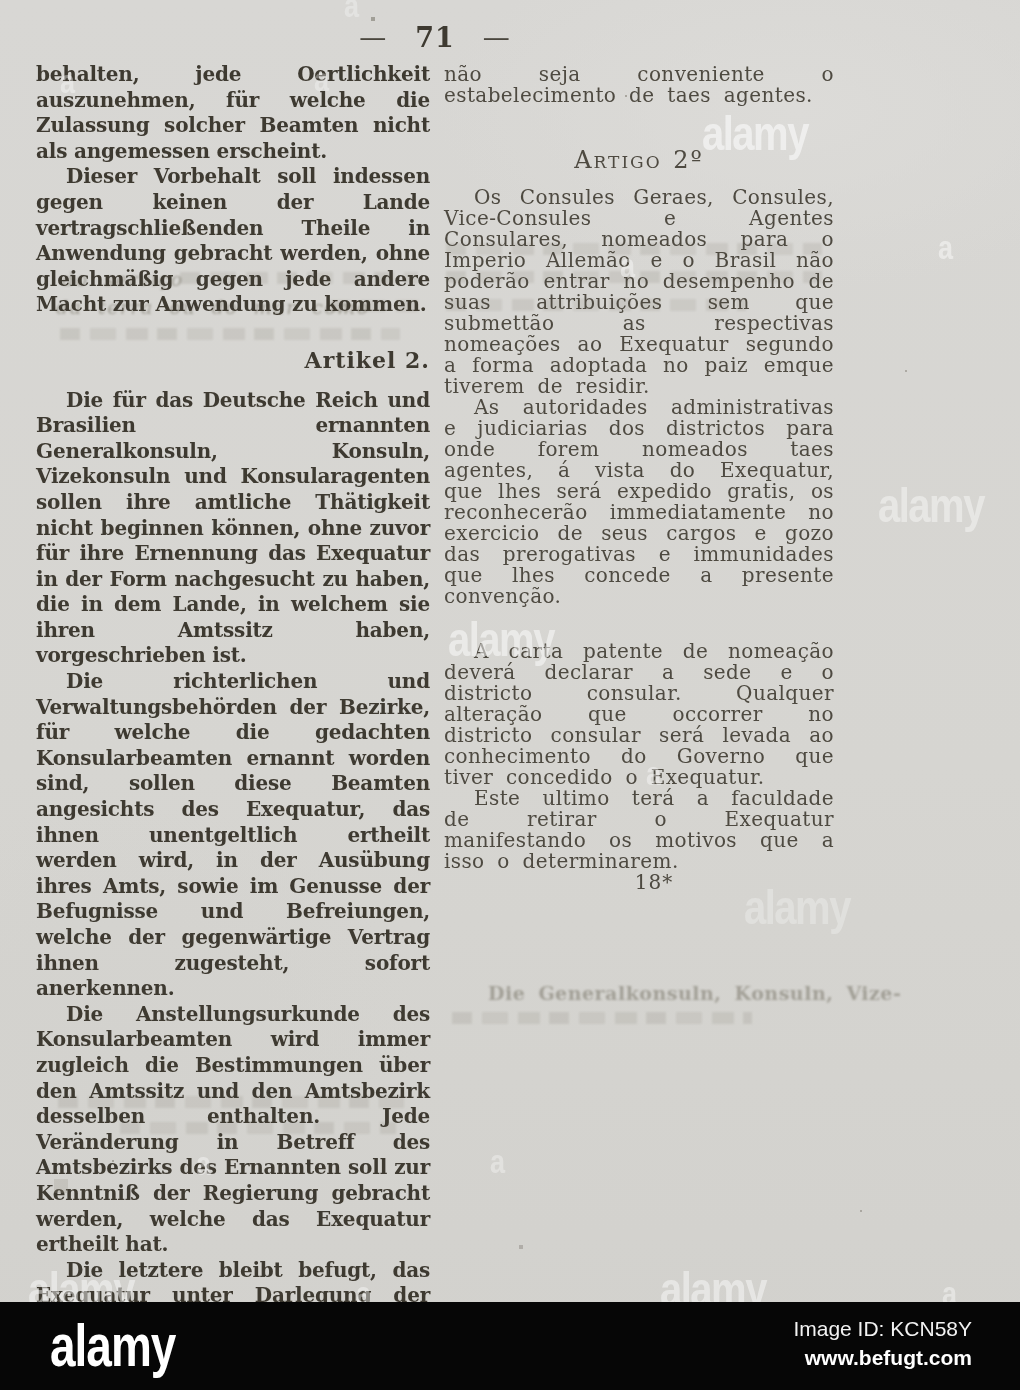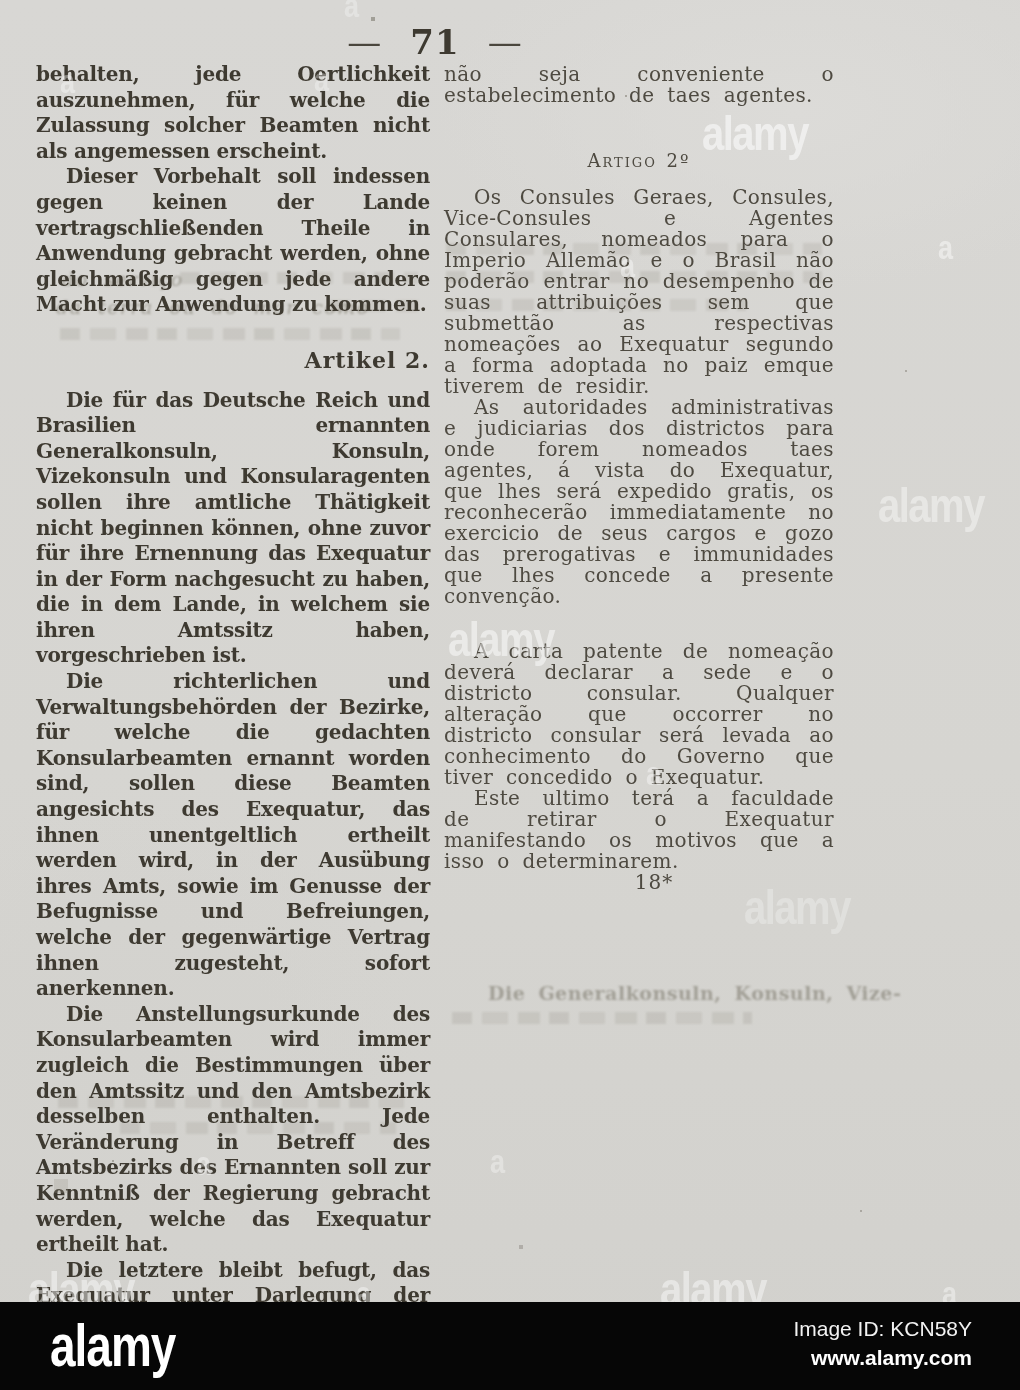--- a/index.html
+++ b/index.html
@@ -11,21 +11,21 @@
     background:
       radial-gradient(ellipse 600px 300px at 78% 8%, #dcdbd8 0%, rgba(220,219,216,0) 60%),
       radial-gradient(ellipse 500px 400px at 12% 75%, #d3d2ce 0%, rgba(211,210,206,0) 60%),
       linear-gradient(180deg,#d8d7d4 0%, #d6d5d1 55%, #d2d1cd 100%);
     font-family:"DejaVu Serif", serif;
   }
   
   .page-head{
     position:absolute;left:0;top:22px;width:870px;
     text-align:center;color:#3e3a31;
-    font-size:34px;font-weight:700;letter-spacing:1px;
+    font-size:27px;font-weight:700;letter-spacing:1px;
   }
   .page-head .dash{padding:0 28px;font-weight:400;color:#4a463d;}
   
   .col{position:absolute;text-align:justify;}
   .col p{margin:0;text-indent:30px;}
   .col p.noindent{text-indent:0;}
   .col-de{
     left:36px;top:62px;width:394px;
     font-size:20px;line-height:25.6px;font-weight:700;
     color:#3e3a31;letter-spacing:-0.2px;
@@ -33,21 +33,21 @@
   .col-de .art-head{
     text-align:right;text-indent:0;font-size:22px;
     margin:30px 0 14px 0;letter-spacing:1px;
   }
   .col-pt{
     left:444px;top:64px;width:390px;
     font-size:20px;line-height:21px;font-weight:400;
     color:#4e4a41;letter-spacing:0.4px;word-spacing:6px;
   }
   .col-pt .art-head{
-    text-align:center;text-indent:0;font-size:18px;
+    text-align:center;text-indent:0;font-size:24px;
     font-variant:small-caps;letter-spacing:2px;
     margin:44px 0 16px 0;word-spacing:2px;
   }
   .col-pt p.sp1{margin-top:30px;}
   .col-pt p.sp2{margin-top:34px;}
   .col-pt p.sp3{}
   .sig-mark{
     text-align:center;text-indent:0;margin:14px 96px 0 0;
     font-size:20px;font-weight:400;letter-spacing:1px;
   }
@@ -152,17 +152,17 @@
   <div class="wm wm-a" style="left:356px;top:1276px;opacity:.40;">a</div>
   <div class="wm wm-logo" style="left:660px;top:1262px;opacity:.45;">alamy</div>
   <div class="wm wm-a" style="left:942px;top:1276px;opacity:.40;">a</div>
 
   <div class="specks"></div>
 
   <div class="alamy-bar">
     <div class="bar-logo">alamy</div>
     <div class="bar-right">
       <div class="bar-id">Image ID: KCN58Y</div>
-      <div class="bar-url">www.alamy.com</div>
+      <div class="bar-url">www.befugt.com</div>
     </div>
   </div>
 
 </div>
 
 </body></html>

